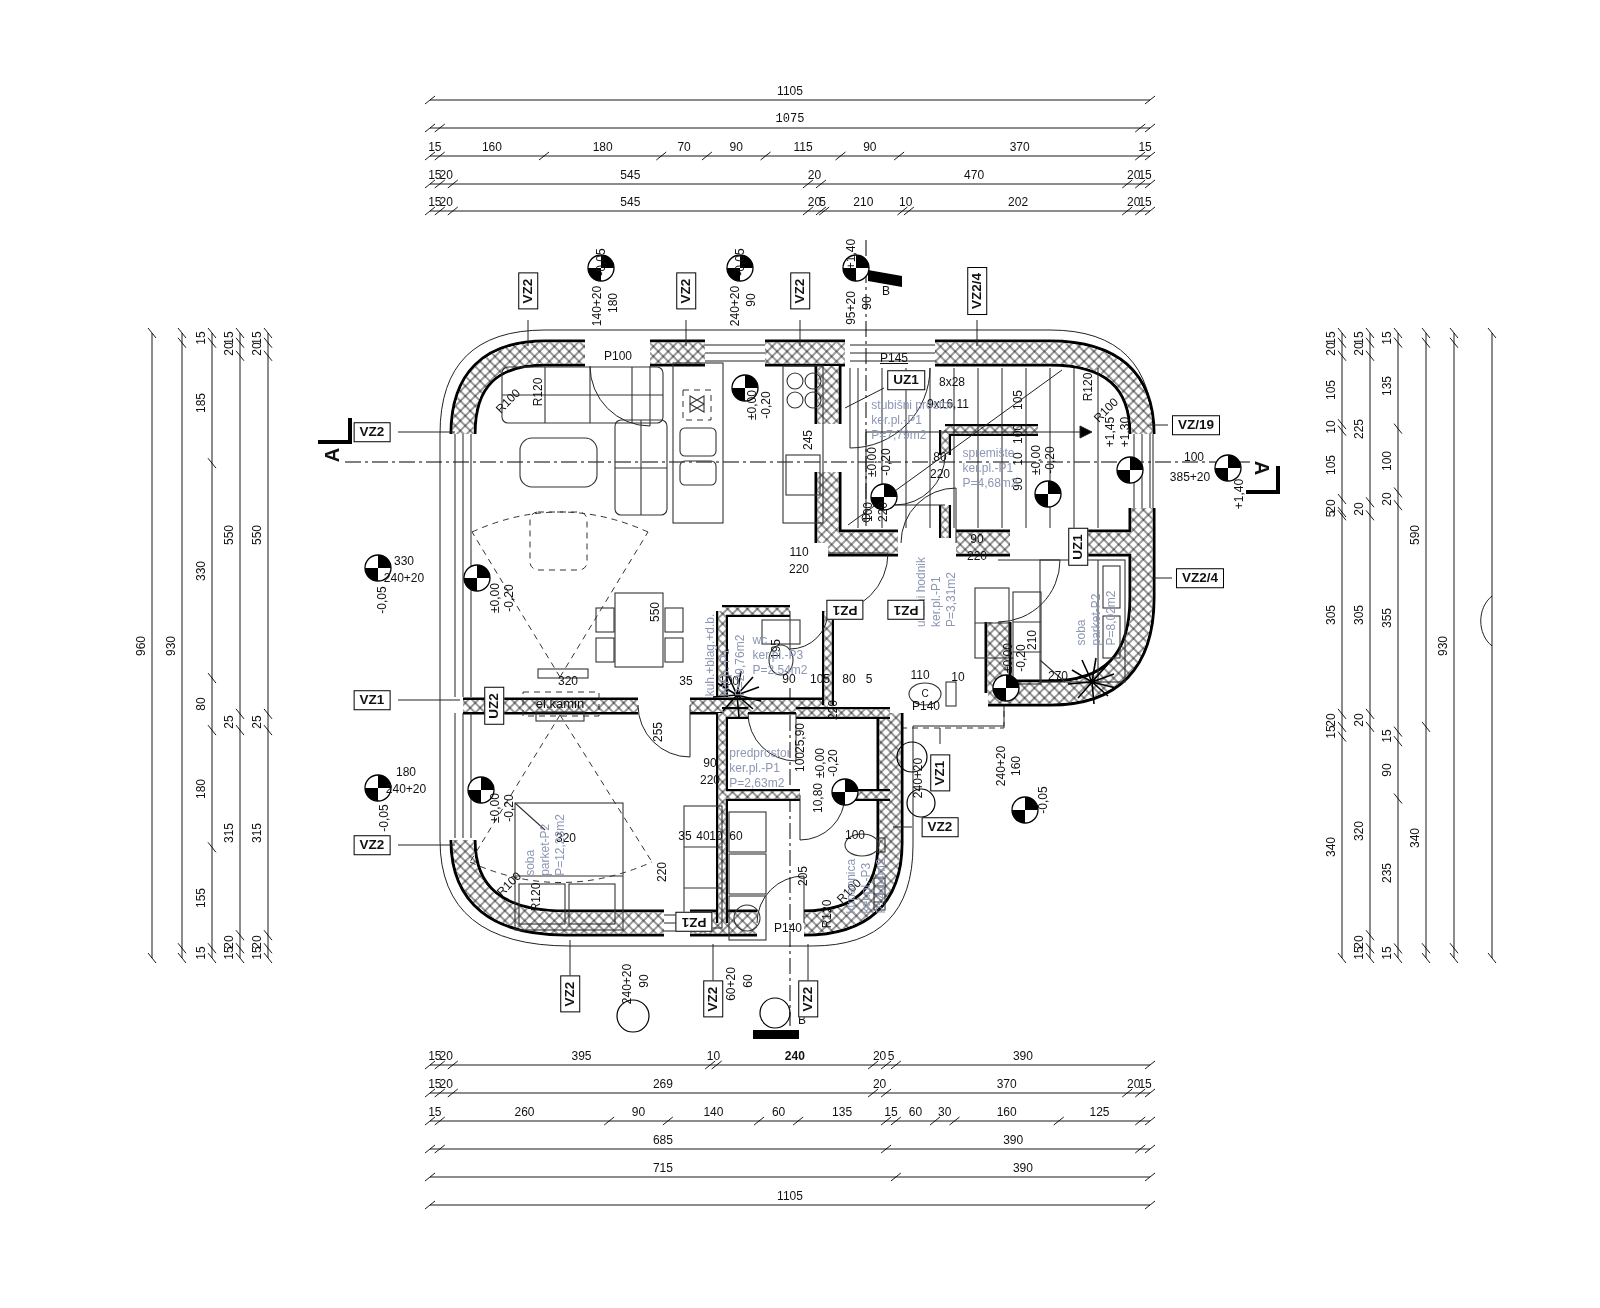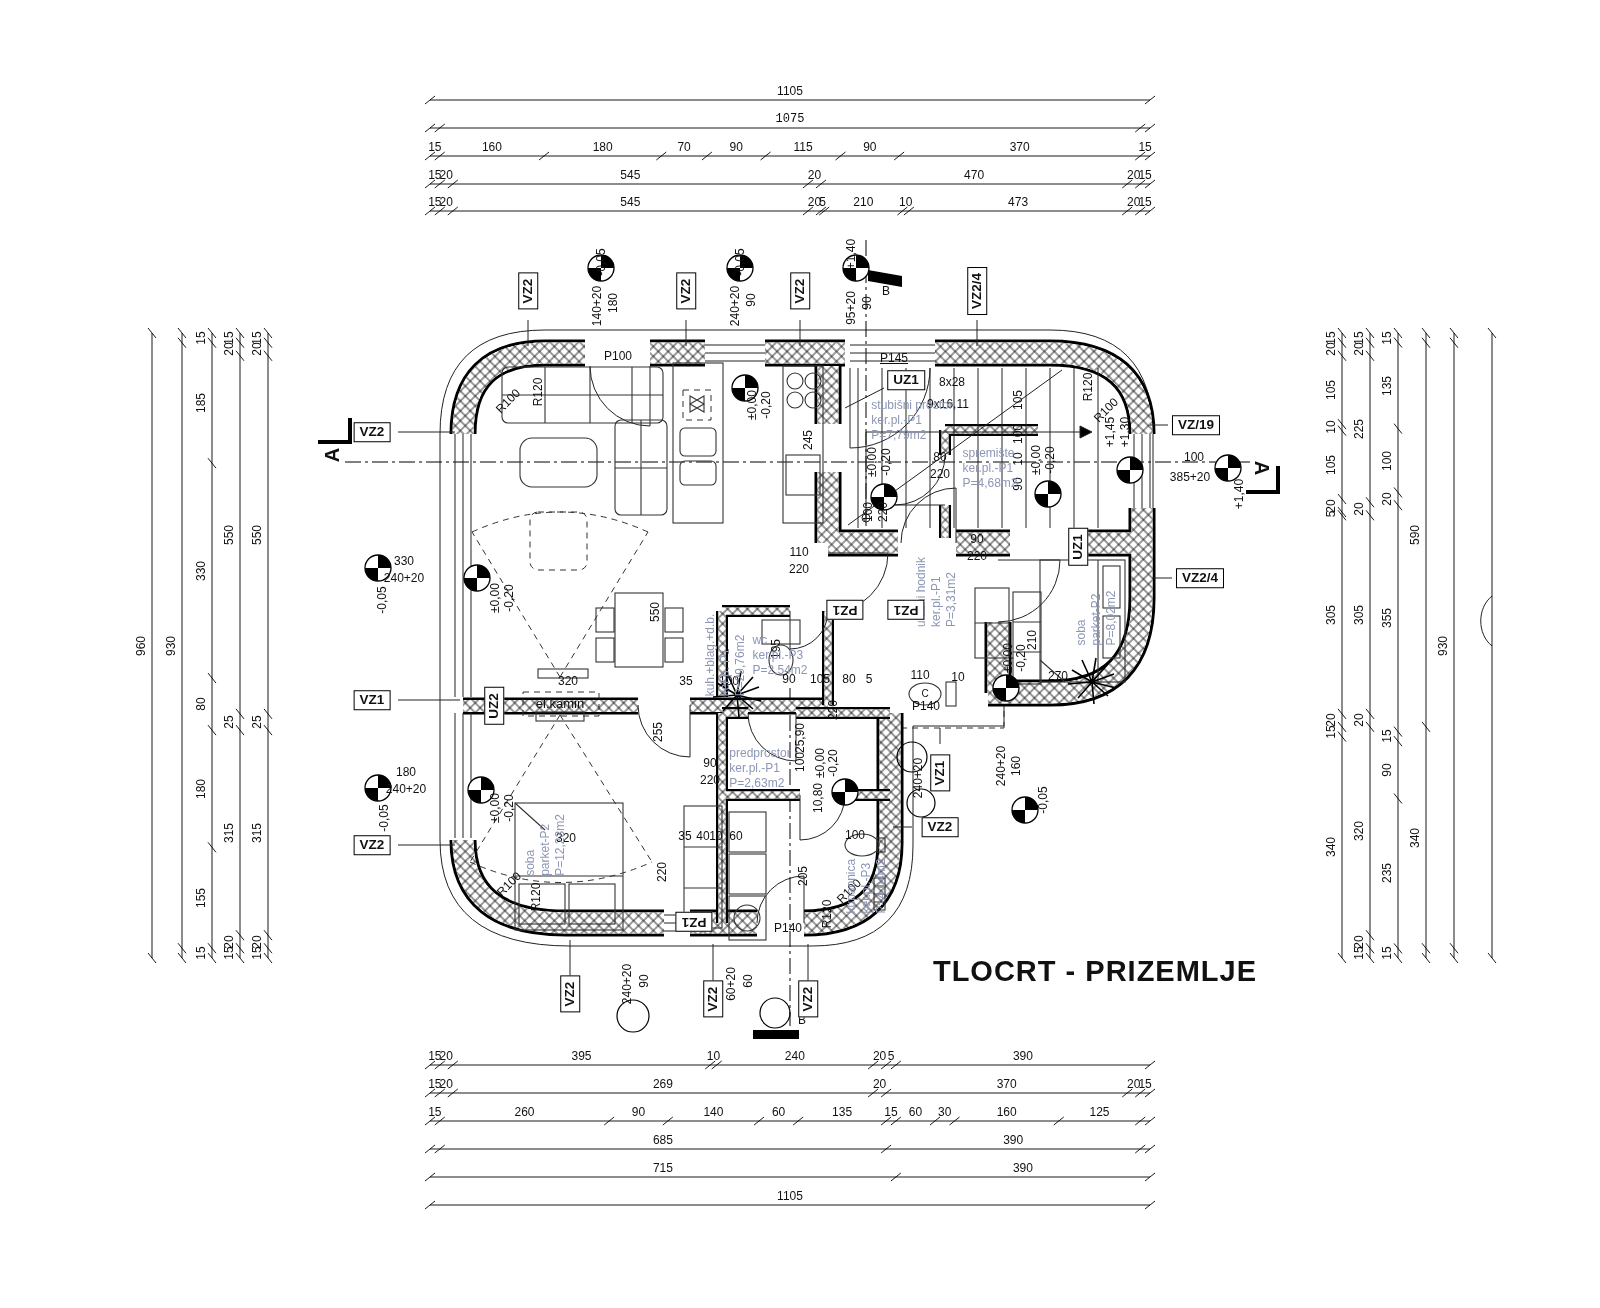--- a/index.html
+++ b/index.html
@@ -480,21 +480,20 @@
         <use href="#datum" transform="translate(1025,810)"></use>
         <use href="#datum" transform="translate(1130,470)"></use>
         <use href="#datum" transform="translate(1228,468)"></use>
         <circle cx="633" cy="1016" r="16" fill="none" stroke="#000" stroke-width="1.2"></circle>
         <circle cx="912" cy="757" r="15" fill="none" stroke="#000" stroke-width="1.2"></circle>
         <circle cx="921" cy="803" r="14" fill="none" stroke="#000" stroke-width="1.2"></circle>
         <circle cx="775" cy="1013" r="15" fill="none" stroke="#000" stroke-width="1.2"></circle>
       </g>
   </svg>
 
-  <div id="title" style="left:1095px;top:971px;">TLOCRT - PRIZEMLJE</div>
   <div id="overlay">
       <div class="dimlbl" style="left: 790px; top: 91px;">1105</div>
       <div class="dimlbl" style="left: 790px; top: 119px; font-family: Liberation Mono, monospace;">1075</div>
       <div class="dimlbl" style="left: 434.887px; top: 147px;">15</div>
       <div class="dimlbl" style="left: 491.9px; top: 147px;">160</div>
       <div class="dimlbl" style="left: 602.67px; top: 147px;">180</div>
       <div class="dimlbl" style="left: 684.118px; top: 147px;">70</div>
       <div class="dimlbl" style="left: 736.244px; top: 147px;">90</div>
       <div class="dimlbl" style="left: 803.032px; top: 147px;">115</div>
       <div class="dimlbl" style="left: 869.819px; top: 147px;">90</div>
@@ -507,28 +506,28 @@
       <div class="dimlbl" style="left: 974.072px; top: 175px;">470</div>
       <div class="dimlbl" style="left: 1133.71px; top: 175px;">20</div>
       <div class="dimlbl" style="left: 1145.11px; top: 175px;">15</div>
       <div class="dimlbl" style="left: 434.887px; top: 202px;">15</div>
       <div class="dimlbl" style="left: 446.29px; top: 202px;">20</div>
       <div class="dimlbl" style="left: 630.362px; top: 202px;">545</div>
       <div class="dimlbl" style="left: 814.434px; top: 202px;">20</div>
       <div class="dimlbl" style="left: 822.579px; top: 202px;">5</div>
       <div class="dimlbl" style="left: 863.303px; top: 202px;">210</div>
       <div class="dimlbl" style="left: 905.656px; top: 202px;">10</div>
-      <div class="dimlbl" style="left: 1018.05px; top: 202px;">473</div>
+      <div class="dimlbl" style="left: 1018.05px; top: 202px;">202</div>
       <div class="dimlbl" style="left: 1133.71px; top: 202px;">20</div>
       <div class="dimlbl" style="left: 1145.11px; top: 202px;">15</div>
       <div class="dimlbl" style="left: 434.887px; top: 1056px;">15</div>
       <div class="dimlbl" style="left: 446.29px; top: 1056px;">20</div>
       <div class="dimlbl" style="left: 581.493px; top: 1056px;">395</div>
       <div class="dimlbl" style="left: 713.439px; top: 1056px;">10</div>
-      <div class="dimlbl" style="left: 794.887px; top: 1056px;">240</div>
+      <div class="dimlbl" style="left: 794.887px; top: 1056px; font-weight: bold;">240</div>
       <div class="dimlbl" style="left: 879.593px; top: 1056px;">20</div>
       <div class="dimlbl" style="left: 890.995px; top: 1056px;">5</div>
       <div class="dimlbl" style="left: 1022.94px; top: 1056px;">390</div>
       <div class="dimlbl" style="left: 434.887px; top: 1084px;">15</div>
       <div class="dimlbl" style="left: 446.29px; top: 1084px;">20</div>
       <div class="dimlbl" style="left: 662.941px; top: 1084px;">269</div>
       <div class="dimlbl" style="left: 879.593px; top: 1084px;">20</div>
       <div class="dimlbl" style="left: 1006.65px; top: 1084px;">370</div>
       <div class="dimlbl" style="left: 1133.71px; top: 1084px;">20</div>
       <div class="dimlbl" style="left: 1145.11px; top: 1084px;">15</div>

